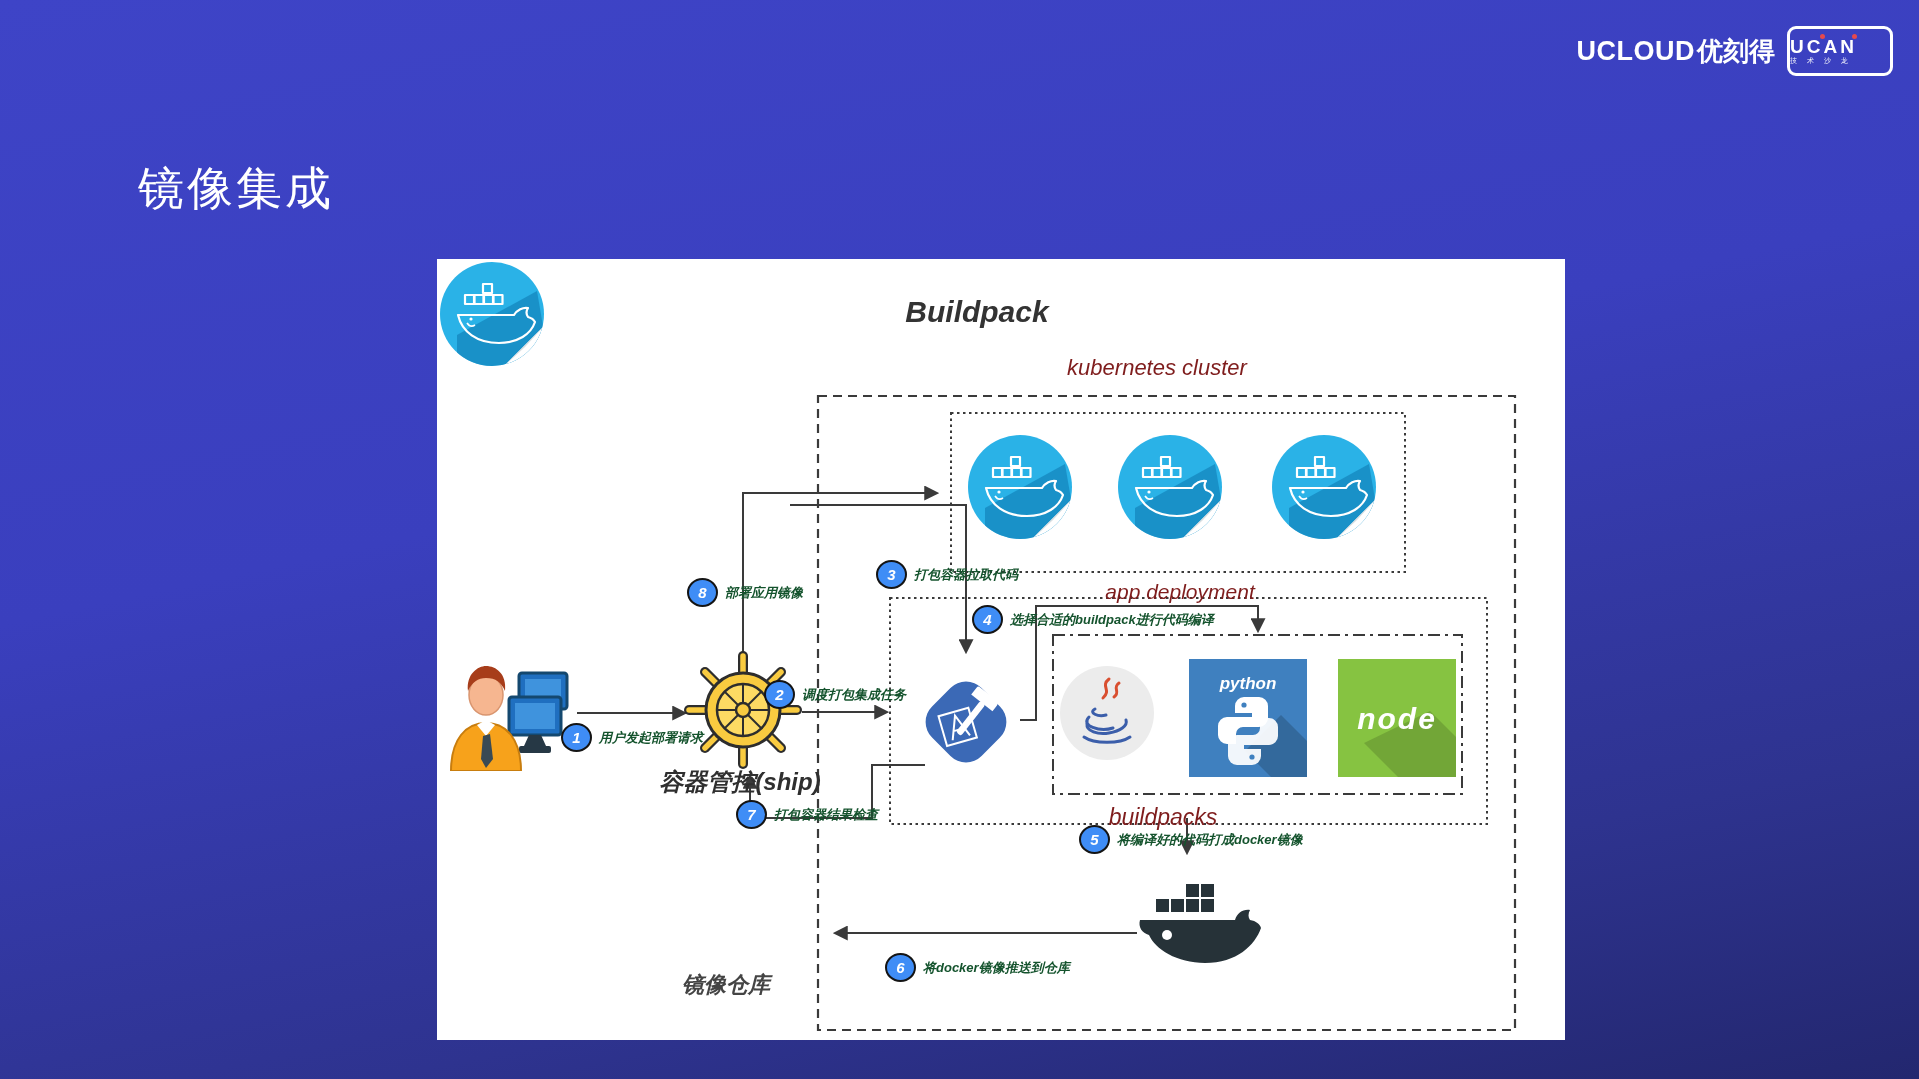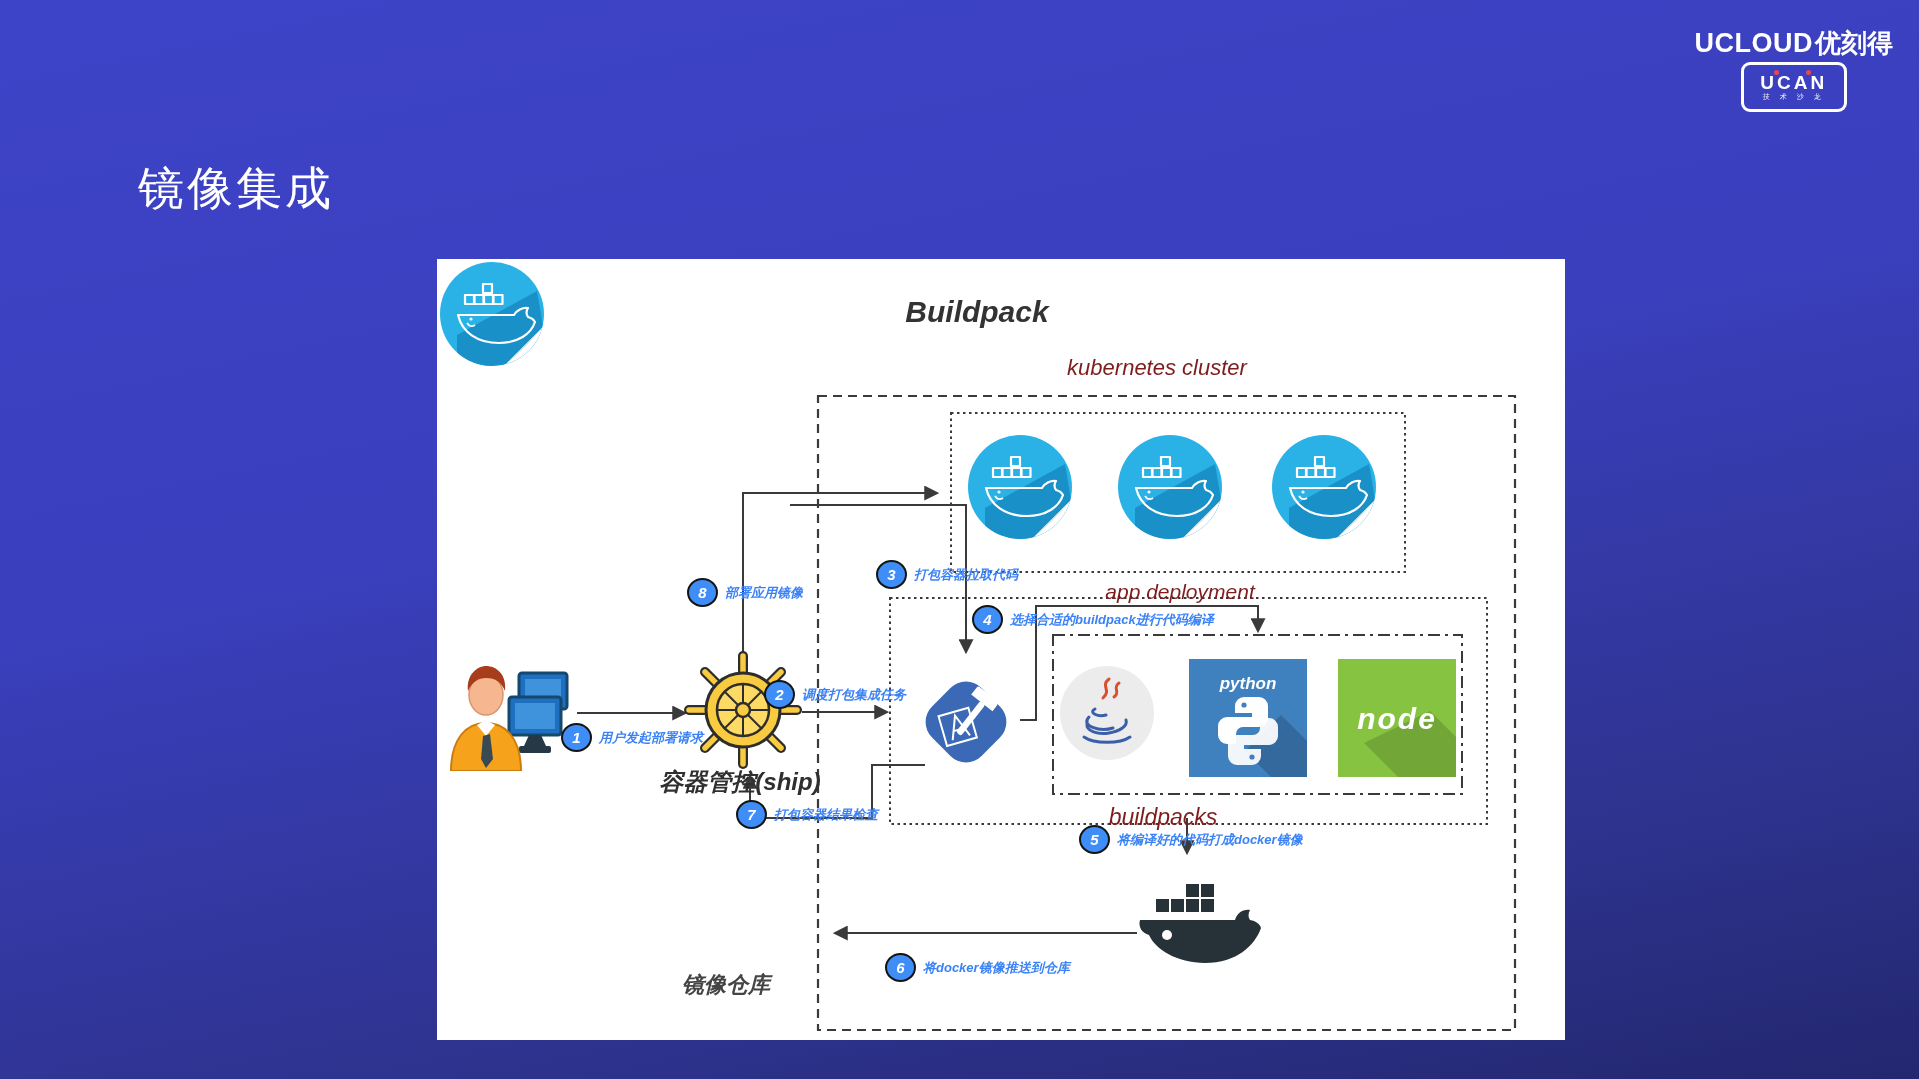--- a/index.html
+++ b/index.html
@@ -3,25 +3,25 @@
 <meta charset="utf-8">
 <style>
   html,body{margin:0;padding:0;background:#1a1d52;}
   .slide{
     position:relative;width:1919px;height:1079px;overflow:hidden;
     font-family:"Liberation Sans","DejaVu Sans",sans-serif;
     background:linear-gradient(168deg,#3e44c7 0%,#3a3fbe 42%,#2e338f 78%,#23276f 100%);
   }
   .slide-title{position:absolute;left:138px;top:158px;color:#fff;font-size:46px;font-weight:500;letter-spacing:3px;}
   .footer{position:absolute;right:18px;top:1020px;color:#fff;font-size:24px;font-weight:400;letter-spacing:1px;}
-  .brand{position:absolute;top:26px;right:26px;display:flex;align-items:center;gap:1px;color:#fff;flex-direction:column;}
+  .brand{position:absolute;top:26px;right:26px;display:flex;align-items:center;gap:12px;color:#fff;}
   .logo-en{font-size:27px;font-weight:800;letter-spacing:.5px;}
   .logo-cn{font-size:26px;font-weight:700;margin-left:2px;}
   .badge{position:relative;width:100px;height:44px;border:3px solid #fff;border-radius:9px;
-    display:flex;flex-direction:column;align-items:center;justify-content:center;}
+    display:flex;flex-direction:column;align-items:flex-start;justify-content:center;}
   .badge-main{font-size:19px;font-weight:900;letter-spacing:3px;line-height:18px;}
   .badge-sub{font-size:7px;letter-spacing:4px;opacity:.95;line-height:9px;}
   .badge .dot{position:absolute;width:5px;height:5px;border-radius:50%;background:#e5484d;top:5px;}
   .badge .d1{left:30px;} .badge .d2{left:62px;}
 
   .panel{position:absolute;left:437px;top:259px;width:1128px;height:781px;background:#ffffff;font-style:italic;}
   .panel *{box-sizing:border-box;}
   .connectors{position:absolute;left:0;top:0;}
 
   .dlabel{position:absolute;transform:translate(-50%,-50%);color:#7f1d1d;white-space:nowrap;}
@@ -29,21 +29,21 @@
   .l-cluster{font-size:22px;font-weight:500;}
   .l-appdep{font-size:21px;font-weight:500;margin-top:32px;}
   .l-bpacks{font-size:23px;font-weight:500;}
   .l-ship{font-size:24px;font-weight:700;color:#2f2f2f;}
   .l-registry{font-size:22px;font-weight:700;color:#444;}
 
   .icon{position:absolute;}
   .step{position:absolute;display:flex;align-items:center;gap:7px;}
   .bubble{width:31px;height:29px;border-radius:50%;background:#3f8df6;border:2px solid #141414;
     color:#fff;font-size:15px;font-weight:700;display:flex;align-items:center;justify-content:center;flex:0 0 auto;}
-  .stext{font-size:13px;font-weight:700;color:#3b82f6;white-space:nowrap;}
+  .stext{font-size:13px;font-weight:700;color:#14532d;white-space:nowrap;}
 </style>
 </head>
 <body>
 
 <div class="slide">
 
   <div class="brand">
     <div>
       <span class="logo-en">UCLOUD</span><span class="logo-cn">优刻得</span>
     </div>

